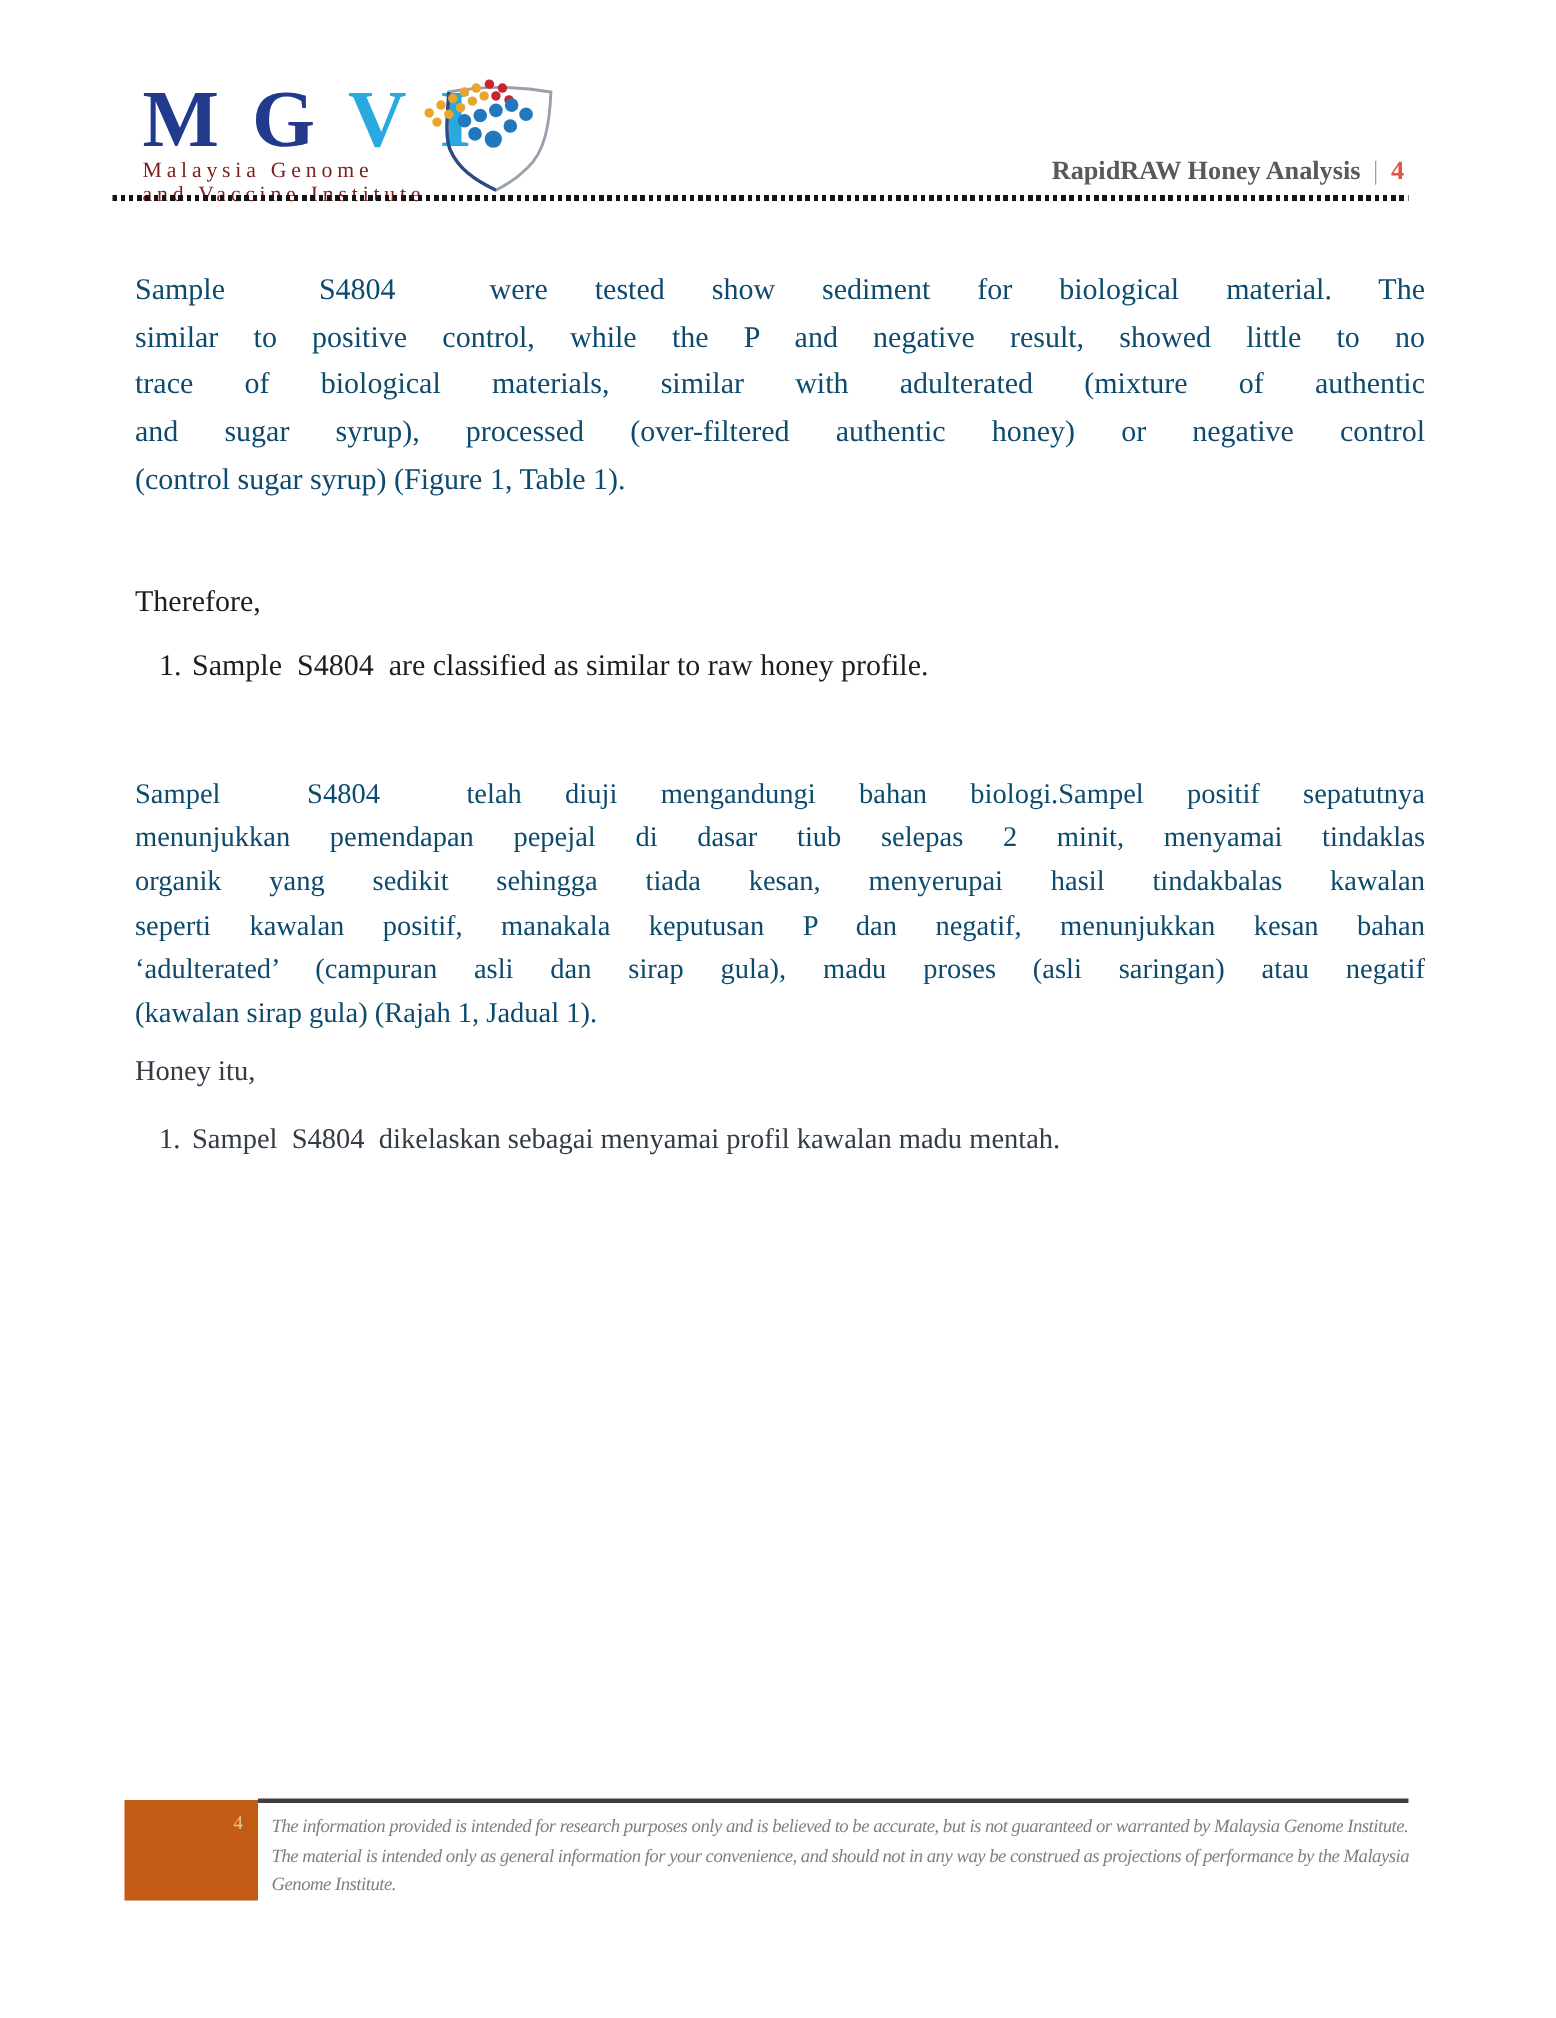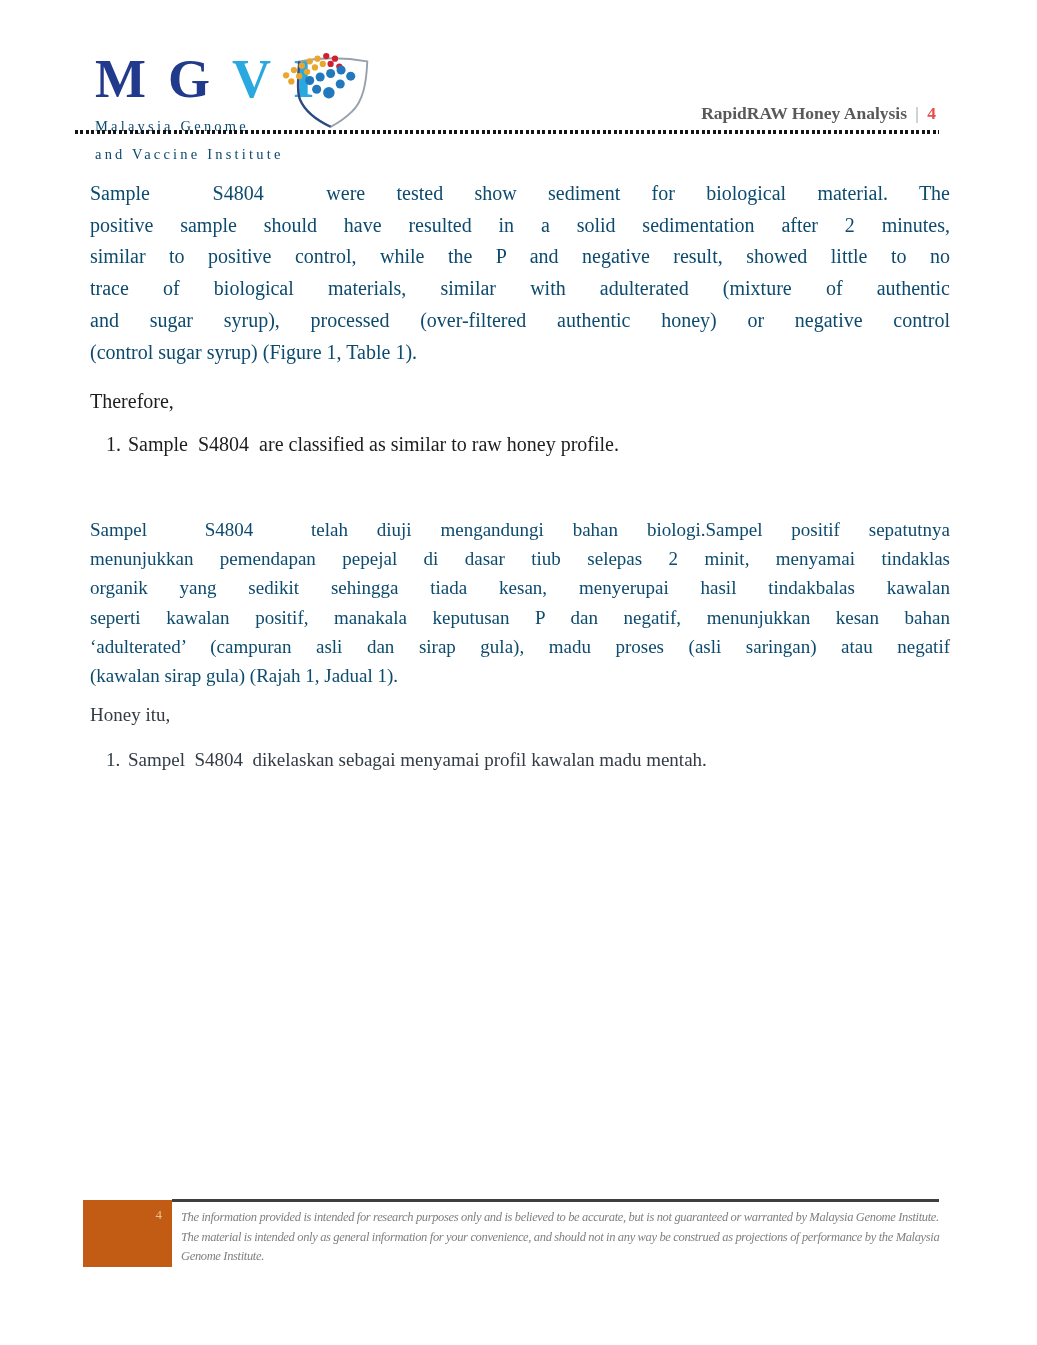--- a/index.html
+++ b/index.html
@@ -15,22 +15,22 @@
 
   
   .logo { position:absolute; left:95px; top:52px; width:300px; height:82px; }
   .logo-letters {
     font-size:54px; font-weight:bold; line-height:1;
     letter-spacing:22px; white-space:nowrap;
   }
   .logo-letters .navy { color:#223a8c; }
   .logo-letters .lblue { color:#2aa9e0; }
   .logo-tagline {
-    color:#0c4a6e; font-size:14.5px; letter-spacing:3.2px;
-    line-height:16px; margin-top:12px; white-space:nowrap;
+    color:#7f1d1d; font-size:14.5px; letter-spacing:3.2px;
+    line-height:16px; margin-top:0; white-space:nowrap;
   }
   .shield { position:absolute; left:280px; top:50px; width:96px; height:82px; }
 
   .header-title {
     position:absolute; top:103px; right:78px;
     font-size:17.5px; font-weight:bold; color:#58595b;
     white-space:nowrap;
   }
   .header-title .pipe { color:#9d9fa2; font-weight:normal; padding:0 4px; }
   .header-title .pagenum { color:#e2514a; }
@@ -141,21 +141,20 @@
       <span class="pipe">|</span>
       <span class="pagenum">4</span>
     </div>
 
     <div class="dotted"></div>
   </div>
 
   <div>
     <div class="body-en jus">
         <div class="line">Sample &nbsp;S4804 &nbsp;were tested show sediment for biological material. The</div>
-        <div class="line">positive sample should have resulted in a solid sedimentation after 2 minutes,</div>
         <div class="line">similar to positive control, while the P and negative result, showed little to no</div>
         <div class="line">trace of biological materials, similar with adulterated (mixture of authentic</div>
         <div class="line">and sugar syrup), processed (over-filtered authentic honey) or negative control</div>
         <div class="line last">(control sugar syrup) (Figure 1, Table 1).</div>
       </div>
 
     <div class="therefore">Therefore,</div>
 
     <div class="list-row list-en">
       <span class="num">1.</span>

